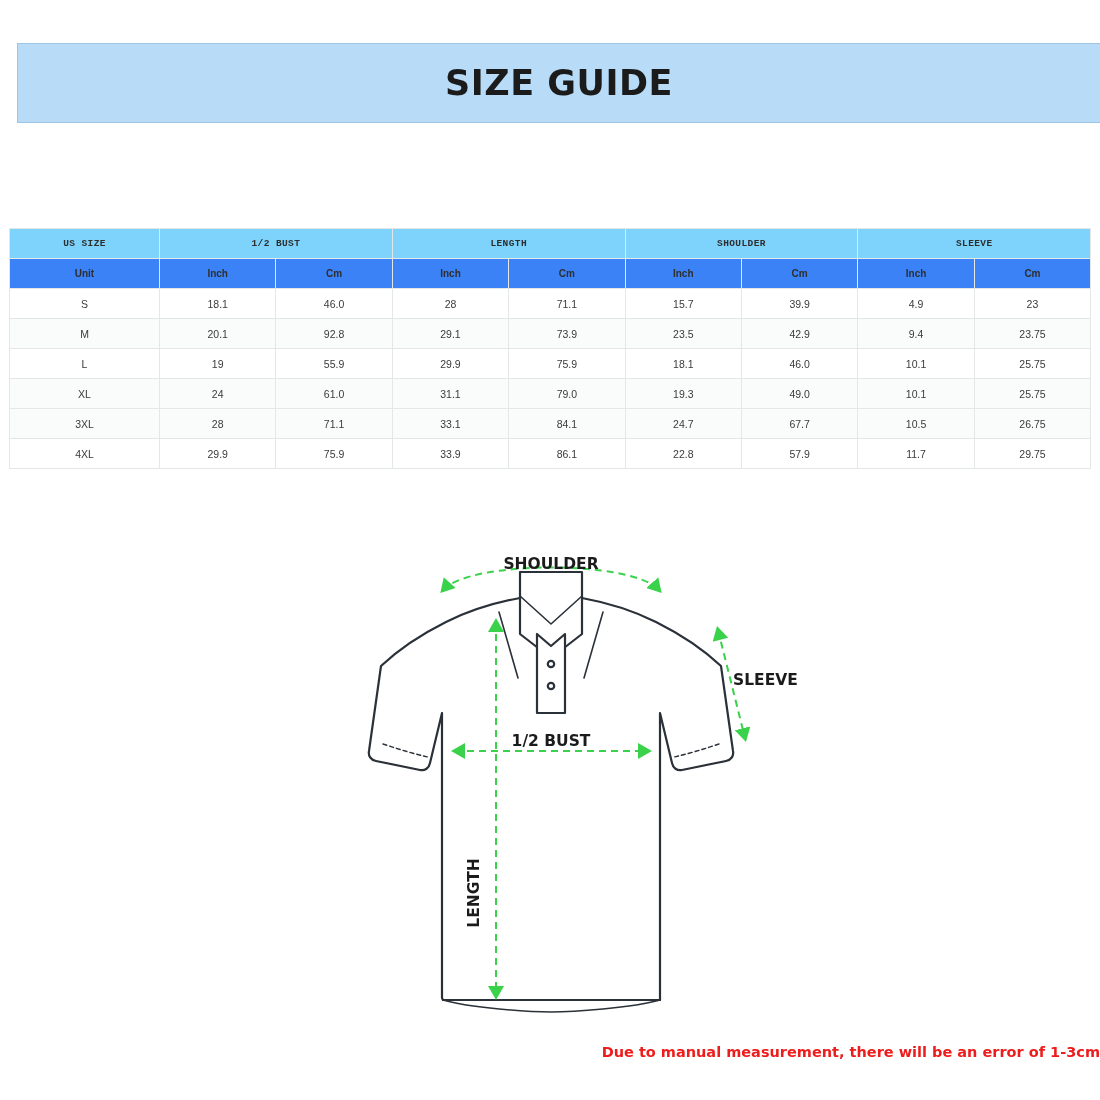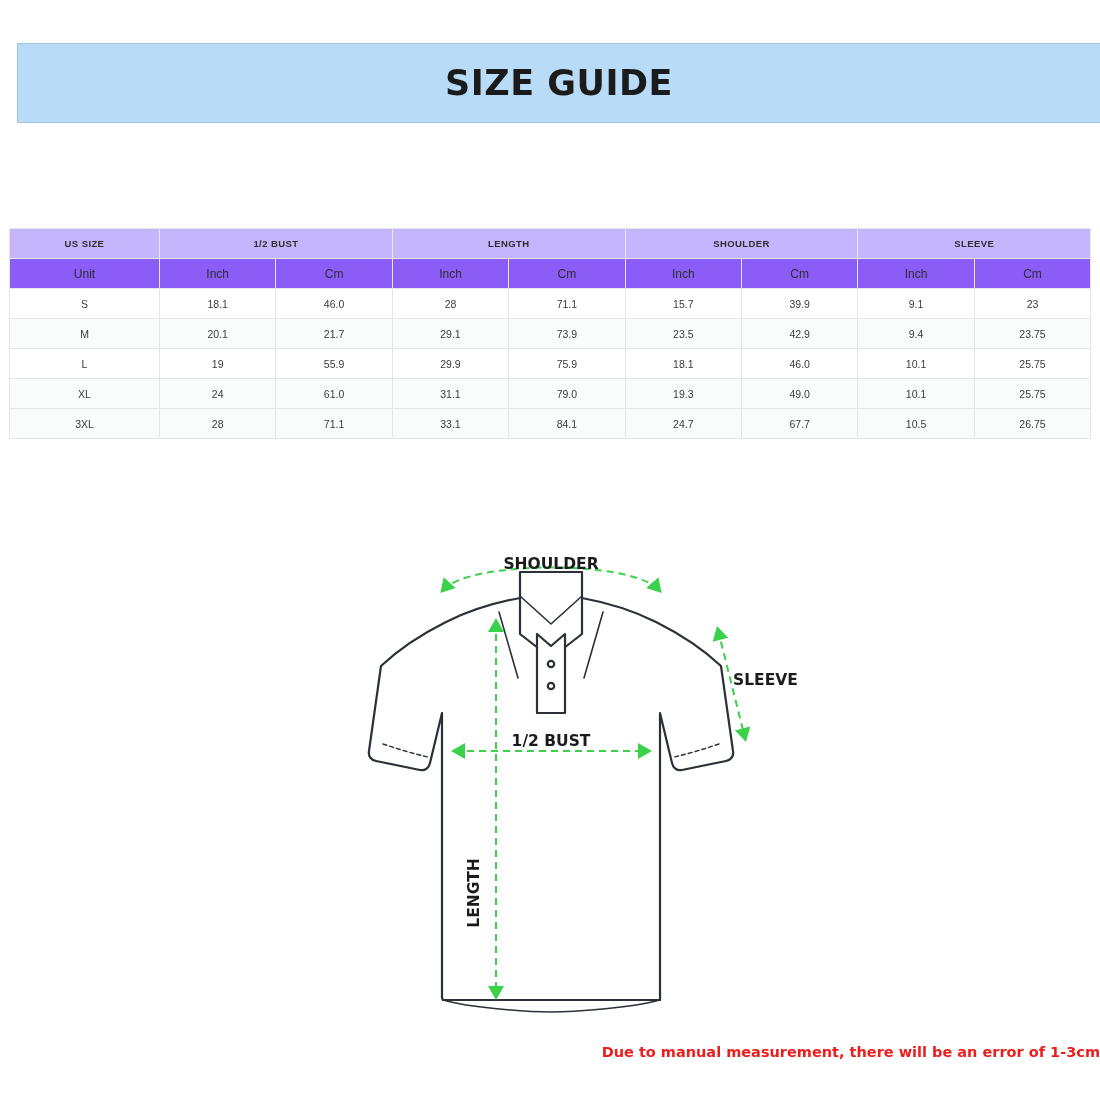--- a/index.html
+++ b/index.html
@@ -54,31 +54,32 @@
   table.size-table td {
     border: 1px solid #e4e7e7;
     text-align: center;
     font-size: 10.5px;
     color: #3a3a3a;
     height: 29px;
     padding: 0;
     font-weight: normal;
   }
   table.size-table thead tr.group-row th {
-    background: #c4b5fd;
+    background: #7dd3fc;
     font-size: 9.5px;
     font-weight: bold;
     letter-spacing: 0.4px;
     height: 29px;
     color: #2e2e2e;
+    font-family: Liberation Mono, monospace;
   }
   table.size-table thead tr.unit-row th {
-    background: #8b5cf6;
-    font-size: 12px;
-    font-weight: normal;
+    background: #3b82f6;
+    font-size: 10px;
+    font-weight: bold;
     color: #2e2e2e;
     height: 29px;
   }
   table.size-table tbody tr.alt td {
     background: #fafbfb;
   }
   table.size-table tbody td.size-cell {
     color: #3a3a3a;
   }
   
@@ -152,27 +153,27 @@
     </thead>
     <tbody>
       <tr>
         <td class="size-cell">S</td>
         <td>18.1</td>
         <td>46.0</td>
         <td>28</td>
         <td>71.1</td>
         <td>15.7</td>
         <td>39.9</td>
-        <td>9.1</td>
+        <td>4.9</td>
         <td>23</td>
       </tr>
       <tr class="alt">
         <td class="size-cell">M</td>
         <td>20.1</td>
-        <td>21.7</td>
+        <td>92.8</td>
         <td>29.1</td>
         <td>73.9</td>
         <td>23.5</td>
         <td>42.9</td>
         <td>9.4</td>
         <td>23.75</td>
       </tr>
       <tr>
         <td class="size-cell">L</td>
         <td>19</td>
@@ -198,20 +199,31 @@
       <tr class="alt">
         <td class="size-cell">3XL</td>
         <td>28</td>
         <td>71.1</td>
         <td>33.1</td>
         <td>84.1</td>
         <td>24.7</td>
         <td>67.7</td>
         <td>10.5</td>
         <td>26.75</td>
+      </tr>
+      <tr>
+        <td class="size-cell">4XL</td>
+        <td>29.9</td>
+        <td>75.9</td>
+        <td>33.9</td>
+        <td>86.1</td>
+        <td>22.8</td>
+        <td>57.9</td>
+        <td>11.7</td>
+        <td>29.75</td>
       </tr>
     </tbody>
   </table>
 </div>
 
 <div class="illus">
   <svg width="1100" height="520" viewBox="0 0 1100 520" xmlns="http://www.w3.org/2000/svg">
     <defs>
       <marker id="ahead" markerWidth="8" markerHeight="8" refX="5" refY="4" orient="auto">
         <path d="M0,0 L7,4 L0,8 z" fill="#3ad14b"></path>

